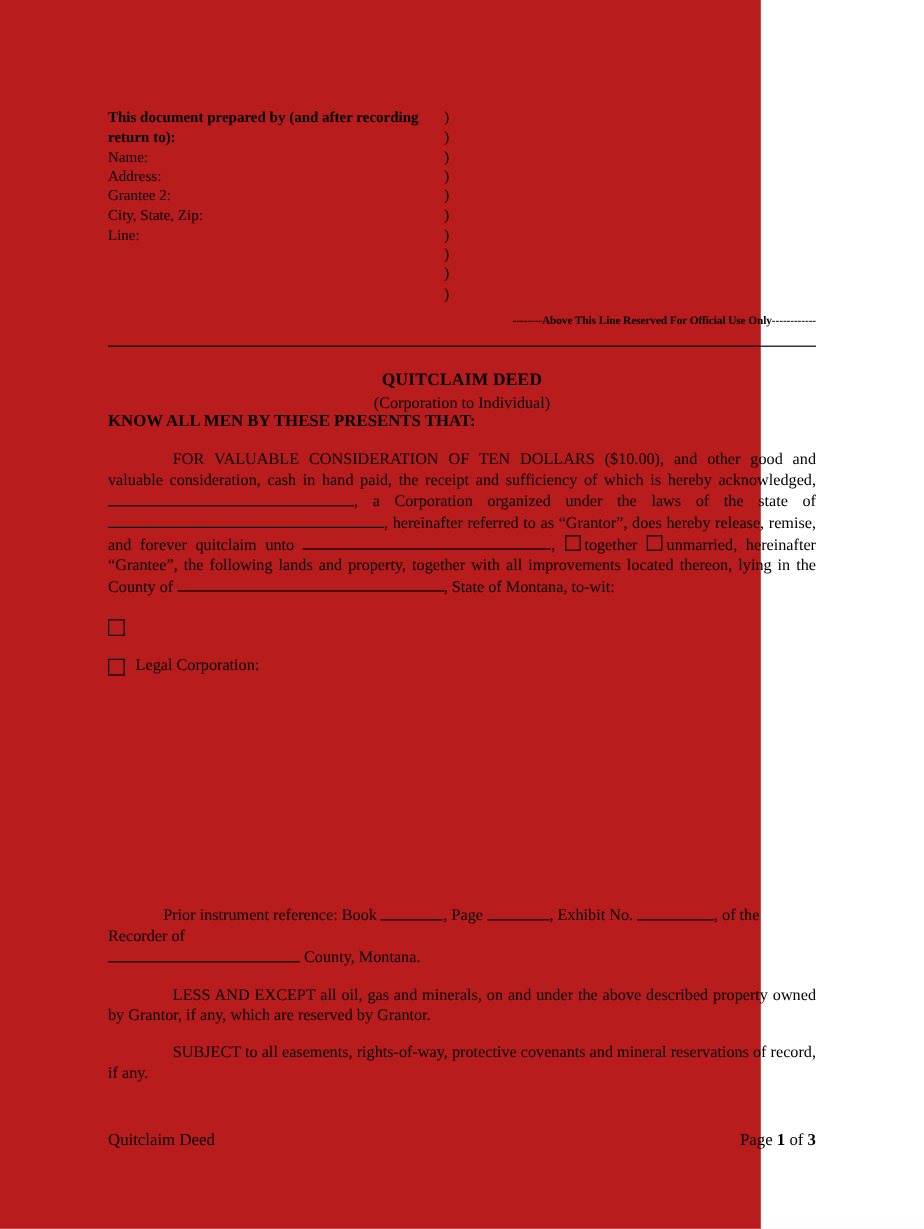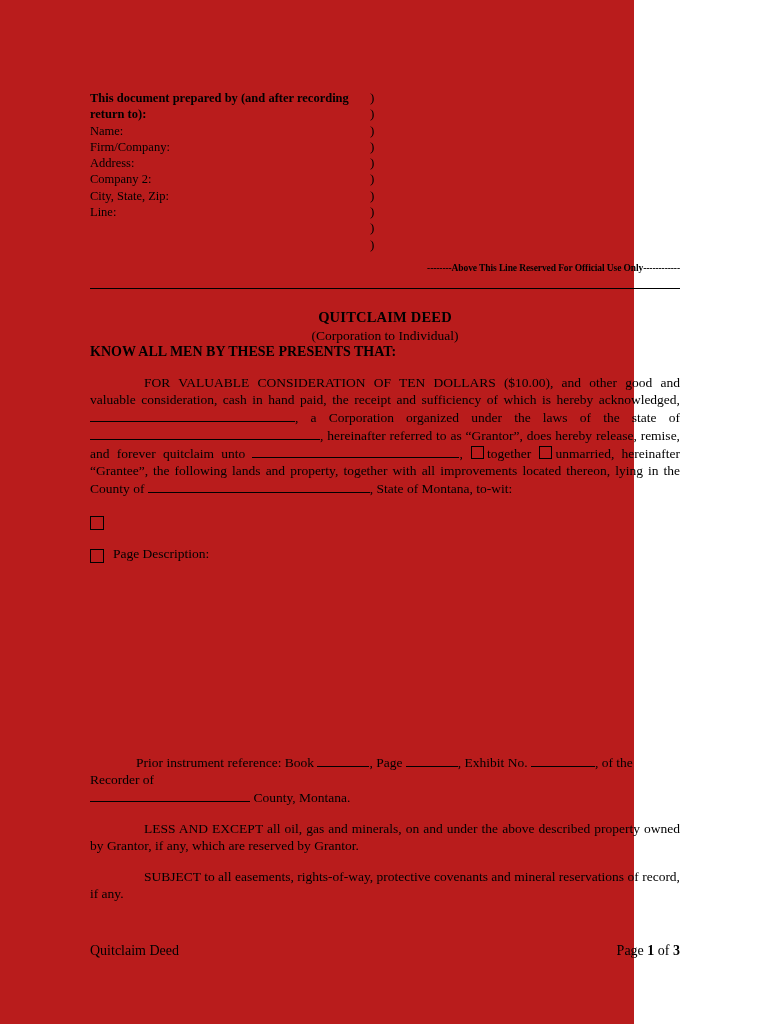--- a/index.html
+++ b/index.html
@@ -165,23 +165,22 @@
 <body>
 
 <div class="page">
   <div class="content">
 
     <div class="header-block">
       <div class="header-left">
         <div class="prep-line">This document prepared by (and after recording</div>
         <div class="prep-line">return to):</div>
         <div>Name:</div>
-        <div>Firm/Company:</div>
         <div>Address:</div>
-        <div>Company 2:</div>
+        <div>Grantee 2:</div>
         <div>City, State, Zip:</div>
         <div>Line:</div>
       </div>
       <div class="header-parens">
         <div>)</div>
         <div>)</div>
         <div>)</div>
         <div>)</div>
         <div>)</div>
         <div>)</div>
@@ -211,21 +210,21 @@
       <span class="cbox"></span><span>unmarried, hereinafter “Grantee”,</span>
       <span>the following lands and property, together with all improvements located thereon, lying in the County of</span>
       <span class="fill fill-w4"></span><span>, State of Montana, to-wit:</span>
     </p>
 
     <div class="chk-line">
       <span class="cbox-lead"></span>
     </div>
     <div class="chk-line">
       <span class="cbox-lead"></span>
-      <span>Page Description:</span>
+      <span>Legal Corporation:</span>
     </div>
 
     <div class="gap-area"></div>
 
     <div class="prior-block">
       <span>Prior instrument reference: Book</span>
       <span class="fill fill-sm"></span><span>, Page</span>
       <span class="fill fill-sm"></span><span>, Exhibit No.</span>
       <span class="fill fill-md"></span><span>, of the Recorder of</span>
     </div>

